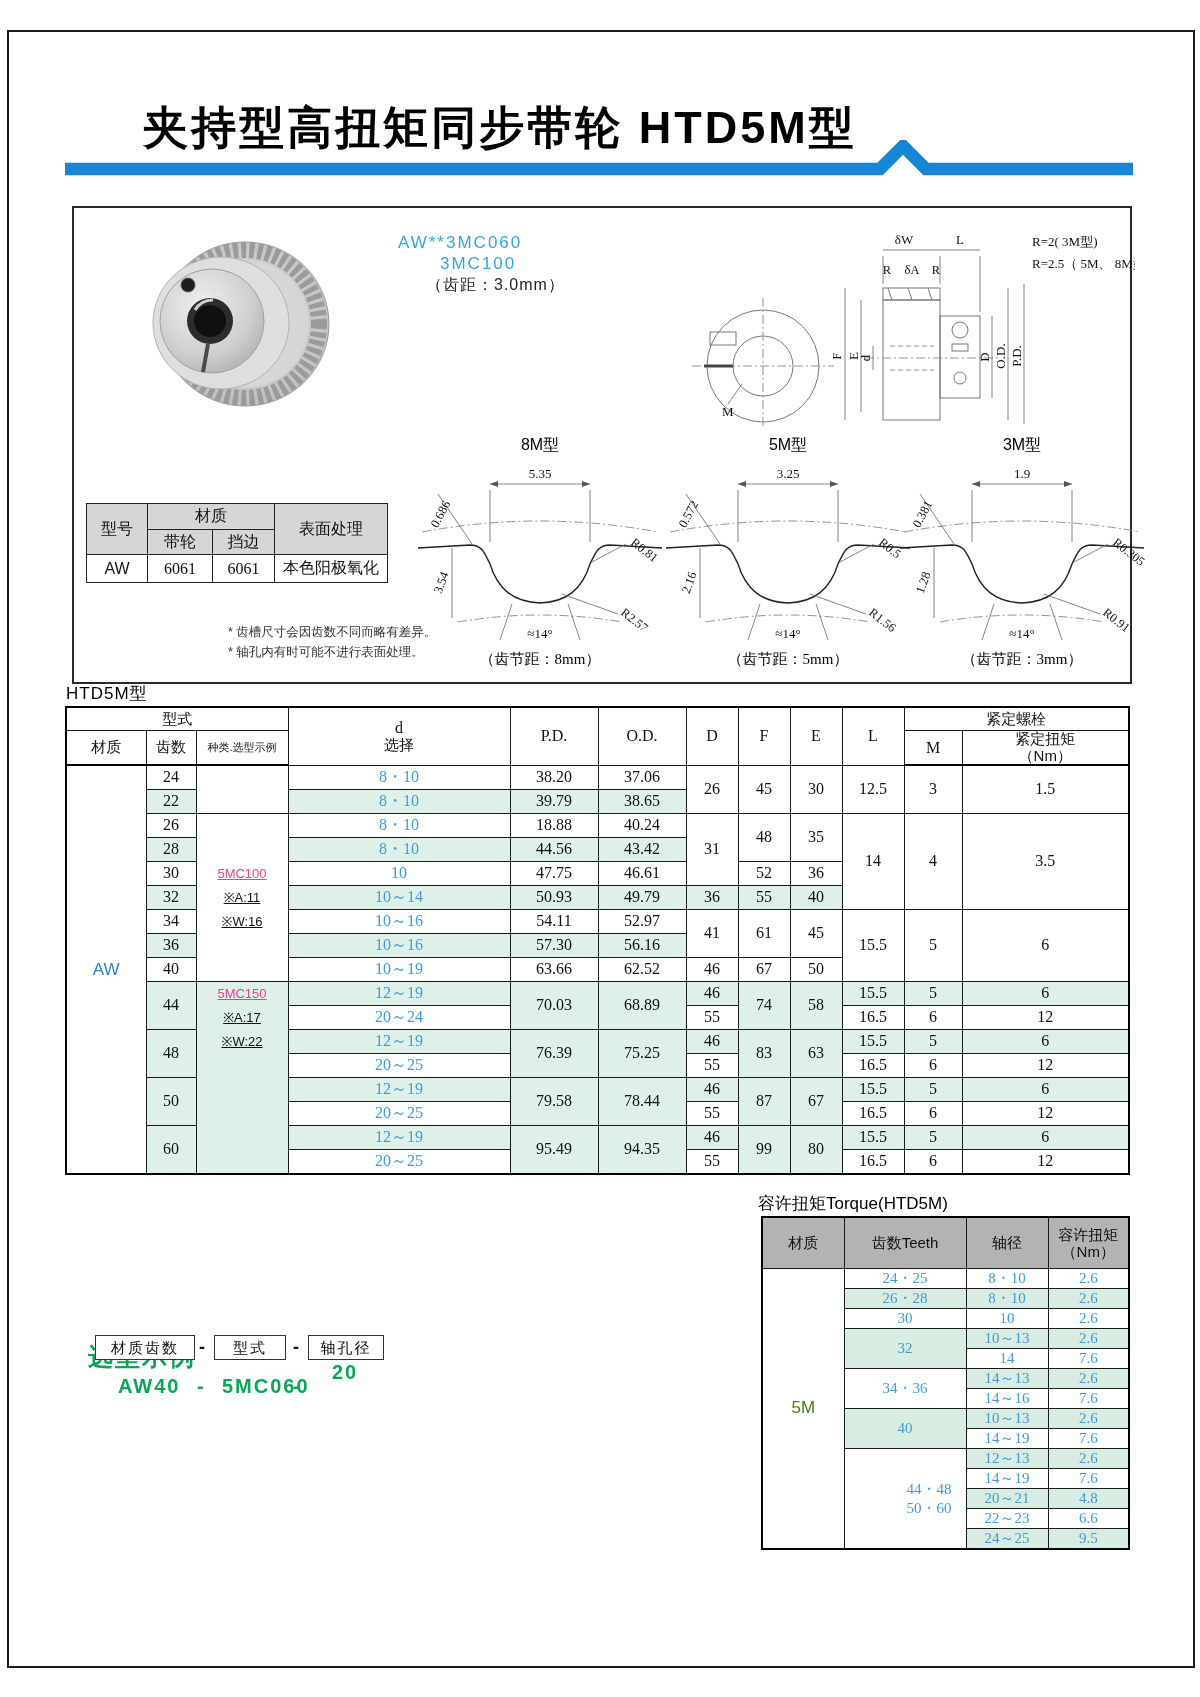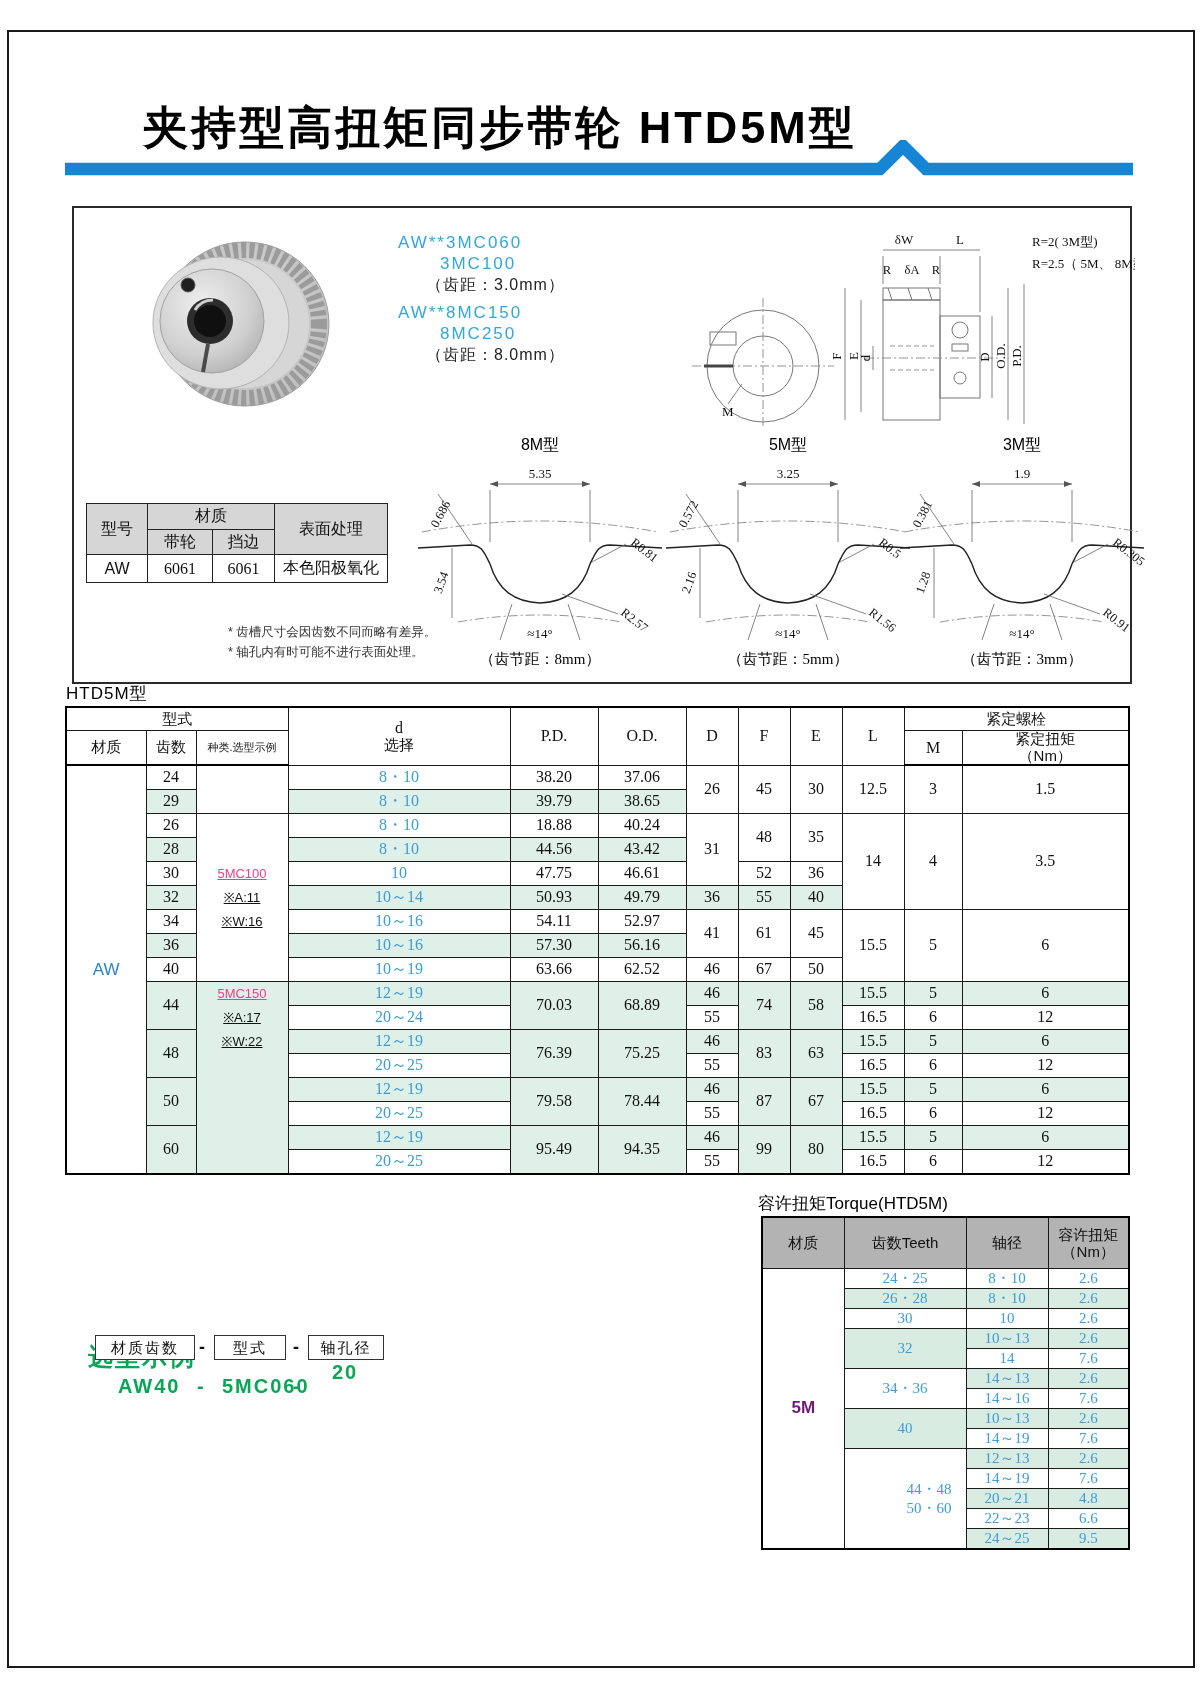--- a/index.html
+++ b/index.html
@@ -57,21 +57,21 @@
 
   
   .torque-title{left:758px;top:1192px;font-size:17px;color:#000;}
   .torque-table{left:761px;top:1216px;border-collapse:collapse;table-layout:fixed;width:367px;
                 border:2px solid #000;}
   .torque-table th,.torque-table td{border:1px solid #1a1a1a;text-align:center;padding:0;}
   .torque-table th{background:#b3b3b3;font-weight:normal;font-size:15px;line-height:1.15;height:50px;}
   .torque-table tbody td{height:19px;font-family:"Liberation Serif","DejaVu Serif",serif;
                          font-size:15px;color:#3f9cd6;line-height:1.1;}
   .torque-table tbody tr:nth-child(even){background:#d9ece2;}
-  .torque-table td.mat{font-family:"Liberation Sans",sans-serif;font-size:17px;color:#701a75;background:#fff;font-weight:bold;}
+  .torque-table td.mat{font-family:"Liberation Sans",sans-serif;font-size:17px;color:#4d7c0f;background:#fff;}
   .torque-table td.bgg{background:#d9ece2;}
   .torque-table td.bgw{background:#fff;}
   .torque-table td div{line-height:19px;padding-left:48px;}
 
   
   .sel-title{left:88px;top:1340px;font-size:25px;font-weight:bold;color:#0aa556;letter-spacing:2px;}
   .sel-box{border:1.5px solid #333;height:23px;line-height:23px;text-align:center;font-size:15px;
            letter-spacing:2px;background:#fff;}
   .sel-dash{font-size:18px;font-weight:bold;color:#111;}
   .sel-val{color:#0aa556;font-size:20px;font-weight:bold;letter-spacing:2px;}
@@ -123,25 +123,20 @@
     <path d="M100,82 A21,21 0 0 1 118,72" stroke="#cfcfcf" stroke-width="3" fill="none"></path>
     <line x1="113" y1="116" x2="108" y2="144" stroke="#4a4a4a" stroke-width="4"></line>
     <circle cx="93" cy="57" r="7" fill="#1f1f1f" stroke="#5a5a5a"></circle>
   </svg>
 
   <div class="abs codes">
     <div class="code-group">
       <div class="code-l1">AW**3MC060</div>
       <div class="code-l2">3MC100</div>
       <div class="code-l3">（齿距：3.0mm）</div>
-    </div>
-    <div class="code-group">
-      <div class="code-l1">AW**8MC150</div>
-      <div class="code-l2">8MC250</div>
-      <div class="code-l3">（齿距：8.0mm）</div>
     </div>
   </div>
 
   <svg class="abs" style="left:640px;top:206px;" width="495" height="222" viewBox="0 0 495 222">
 
     <circle cx="123" cy="160" r="56" class="tl"></circle>
     <circle cx="123" cy="160" r="30" class="tl"></circle>
     <line x1="52" y1="160" x2="194" y2="160" class="cl"></line>
     <line x1="123" y1="92" x2="123" y2="221" class="cl"></line>
     <rect x="70" y="126" width="26" height="13" class="tl"></rect>
@@ -349,21 +344,21 @@
           <td>38.20</td>
           <td>37.06</td>
           <td rowspan="2">26</td>
           <td rowspan="2">45</td>
           <td rowspan="2">30</td>
           <td rowspan="2">12.5</td>
           <td rowspan="2">3</td>
           <td rowspan="2">1.5</td>
         </tr>
         <tr>
-          <td>29</td>
+          <td>22</td>
           <td class="d">8・10</td>
           <td>39.79</td>
           <td>38.65</td>
         </tr>
         <tr>
           <td>26</td>
           <td rowspan="7" class="kind kc2">
             <div class="pink">5MC100</div>
             <div>※A:11</div>
             <div>※W:16</div>

